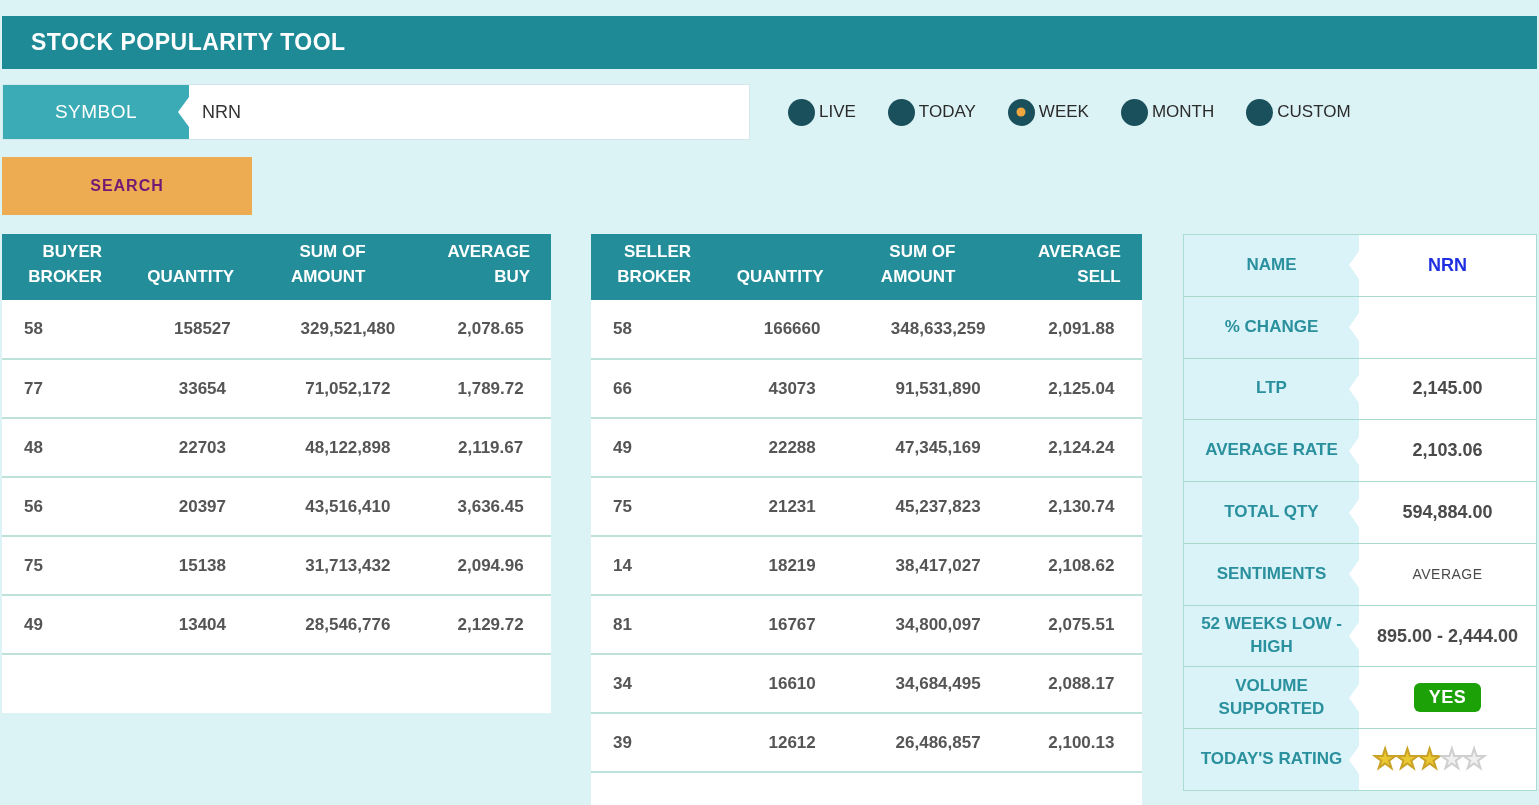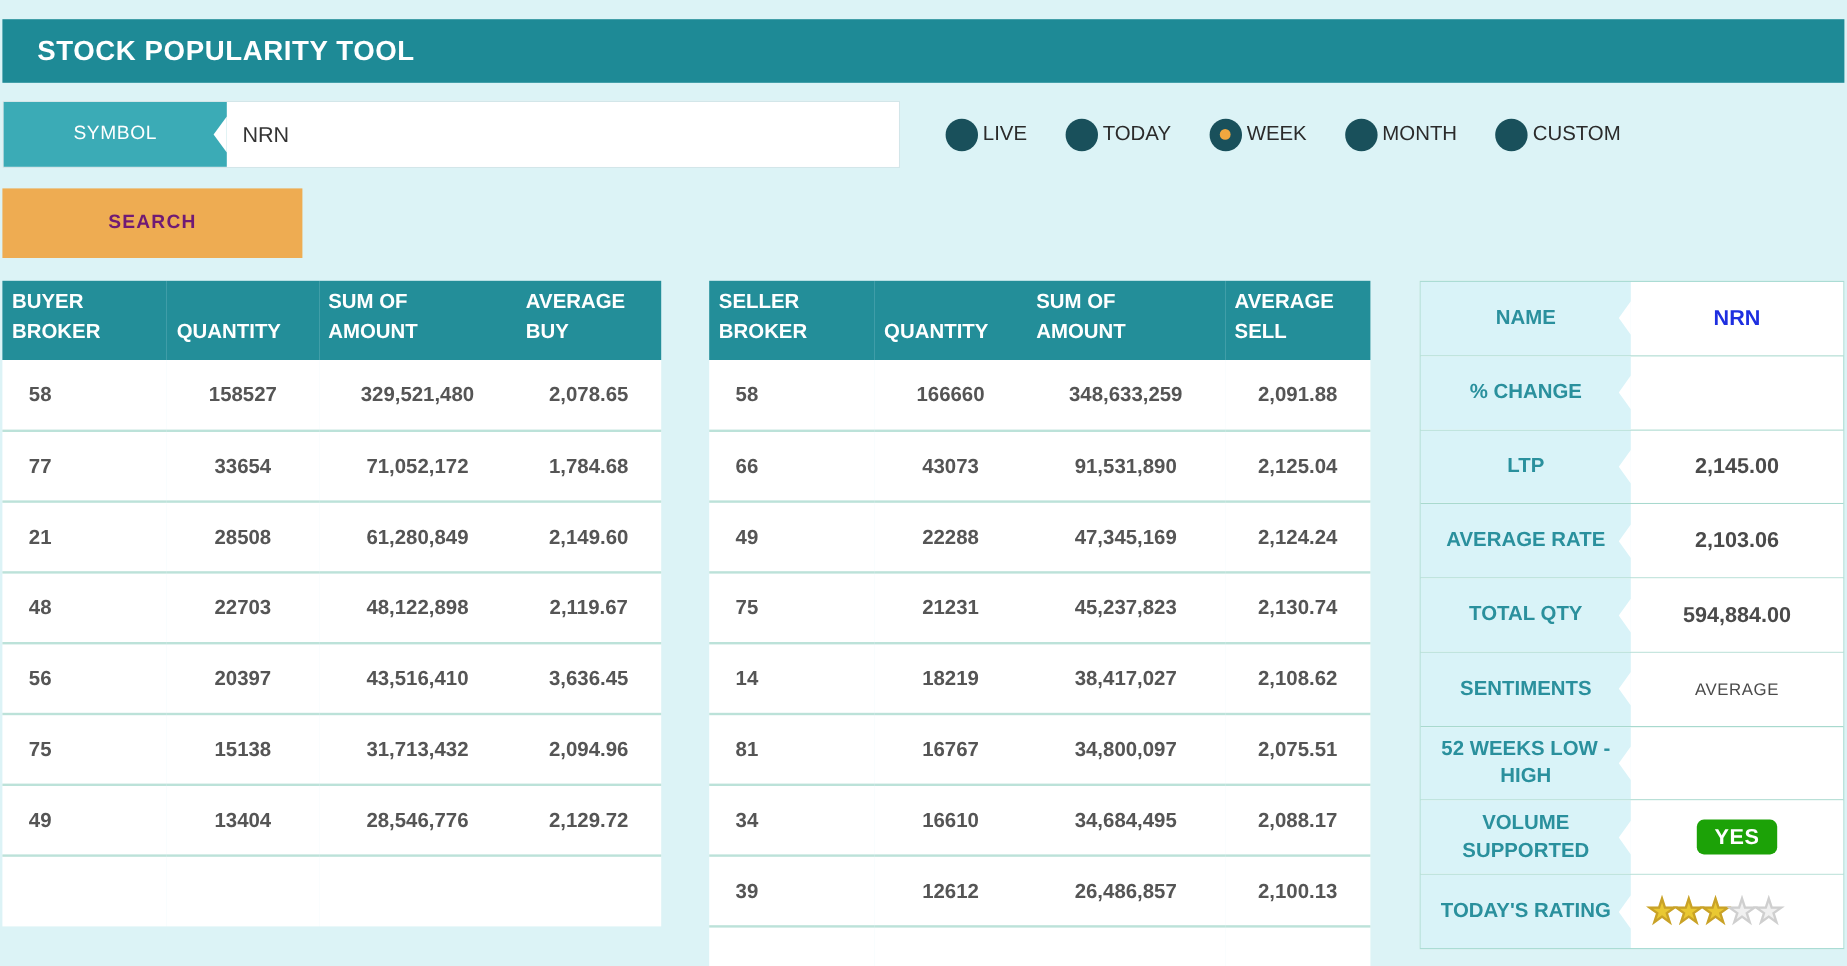--- a/index.html
+++ b/index.html
@@ -34,21 +34,21 @@
     padding-left:29px;
   }
 
   
   .symbol-group{
     position:absolute;left:2px;top:84px;width:748px;height:56px;
     display:flex;background:#fff;border:1px solid #D3E6E9;
   }
   .symbol-label{
     width:186px;height:100%;background:var(--label-teal);
-    color:#fff;font-size:16px;letter-spacing:.5px;
+    color:#fff;font-size:19px;letter-spacing:.5px;
     display:flex;align-items:center;justify-content:center;
     position:relative;flex-shrink:0;
   }
   .symbol-label::after{
     content:"";position:absolute;right:0;top:50%;transform:translateY(-50%);
     width:0;height:0;
     border-top:15px solid transparent;border-bottom:15px solid transparent;
     border-right:11px solid #fff;
   }
   .symbol-input{
@@ -88,21 +88,21 @@
   .broker-table col.c1{width:25%;}
   .broker-table col.c2{width:23%;}
   .broker-table col.c3{width:30%;}
   .broker-table col.c4{width:22%;}
   .broker-table th{
     background:var(--table-header-teal);color:#fff;
     font-size:17px;font-weight:bold;text-align:left;
     vertical-align:bottom;height:63px;
     padding:6px 4px 11px 8px;line-height:1.45;
   }
-  .broker-table th .hwrap{display:inline-block;max-width:92px;}
+  .broker-table th .hwrap{display:inline-block;max-width:92px;text-align:right;}
   .broker-table th.nowrap .hwrap{max-width:none;}
   .broker-table td{
     background:#fff;height:59px;border-bottom:2px solid #BCE2D9;
     color:#555;font-weight:bold;font-size:17px;text-align:center;
   }
   .broker-table td:first-child{text-align:left;padding-left:22px;}
   .broker-table tr.filler td{border-bottom:none;}
 
   
   .stock-panel{
@@ -197,27 +197,21 @@
       <tr>
         <td>58</td>
         <td>158527</td>
         <td>329,521,480</td>
         <td>2,078.65</td>
       </tr>
       <tr>
         <td>77</td>
         <td>33654</td>
         <td>71,052,172</td>
-        <td>1,784.68</td>
-      </tr>
-      <tr>
-        <td>21</td>
-        <td>28508</td>
-        <td>61,280,849</td>
-        <td>2,149.60</td>
+        <td>1,789.72</td>
       </tr>
       <tr>
         <td>48</td>
         <td>22703</td>
         <td>48,122,898</td>
         <td>2,119.67</td>
       </tr>
       <tr>
         <td>56</td>
         <td>20397</td>
@@ -337,20 +331,21 @@
     <div class="panel-row">
       <div class="panel-label">TOTAL QTY</div>
       <div class="panel-value">594,884.00</div>
     </div>
     <div class="panel-row">
       <div class="panel-label">SENTIMENTS</div>
       <div class="panel-value small-caps">AVERAGE</div>
     </div>
     <div class="panel-row">
       <div class="panel-label">52 WEEKS LOW - HIGH</div>
+      <div class="panel-value">895.00 - 2,444.00</div>
     </div>
     <div class="panel-row">
       <div class="panel-label">VOLUME SUPPORTED</div>
       <div class="panel-value">
         <span class="yes-badge">YES</span>
       </div>
     </div>
     <div class="panel-row">
       <div class="panel-label">TODAY'S RATING</div>
       <div class="panel-value stars">

